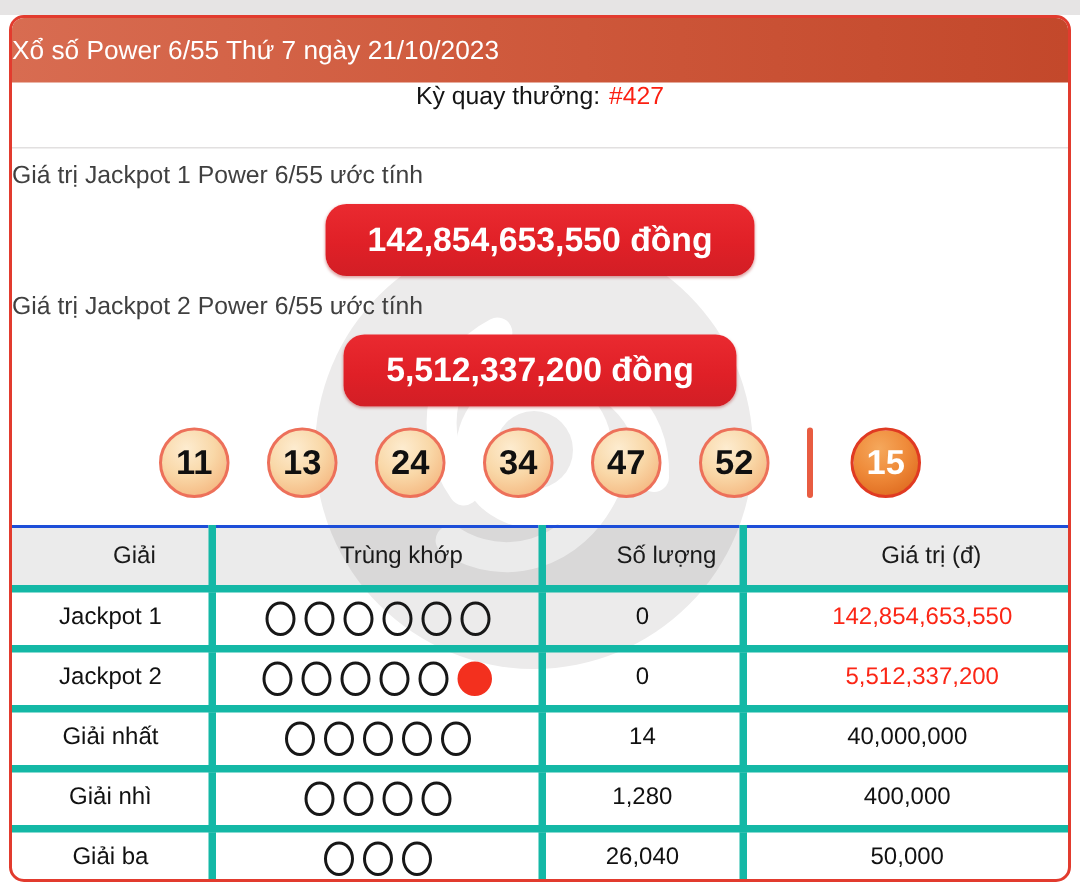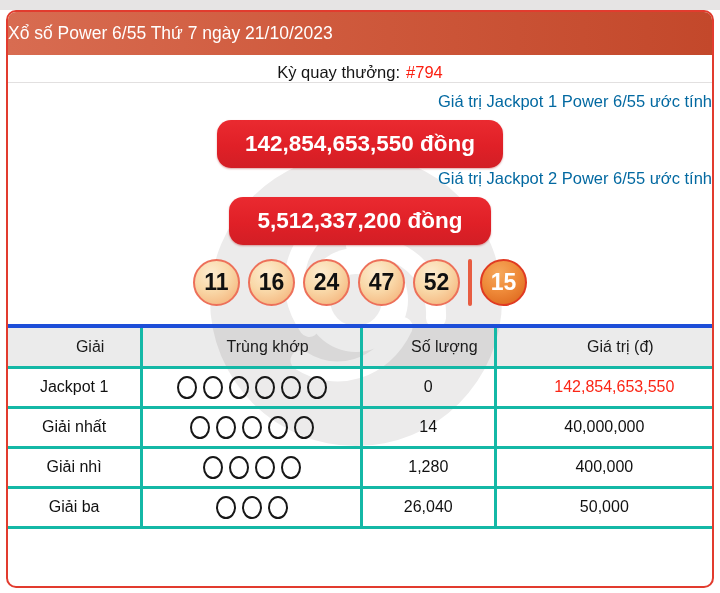--- a/index.html
+++ b/index.html
@@ -11,56 +11,56 @@
   .card { position:absolute; left:6px; top:10px; width:708px; height:578px;
     background:#fff; border:2px solid #e23b2e; border-radius:10px; overflow:hidden; }
 
   .watermark { position:absolute; left:198px; top:138px; width:300px; height:300px; z-index:0; }
 
   .content { position:relative; z-index:1; height:100%; }
 
   .header-bar { height:43px; background:linear-gradient(90deg,#d86c51 0%,#cf5a3d 45%,#c3482b 100%);
     display:flex; align-items:center; justify-content:flex-start; color:#fff; font-size:17.5px; }
 
-  .draw-row { height:28px; display:flex; align-items:flex-end; justify-content:center;
+  .draw-row { height:44px; display:flex; align-items:flex-start; justify-content:center;
     font-size:16.5px; border-bottom:1px solid #e2e0e0; background:transparent; }
   .draw-label { color:#141414; }
   .draw-number { color:#fb1f11; margin-left:6px; }
 
-  .jp-label { text-align:right; font-size:16.5px; color:#0369a1; height:21px; line-height:21px; }
+  .jp-label { text-align:left; font-size:16.5px; color:#404040; height:21px; line-height:21px; }
   .jp-label.first { margin-top:8px; }
-  .jp-label.second { }
+  .jp-label.second { margin-top:10px; }
 
   .jp-button { height:48px; margin:8px auto 0; border-radius:14px;
     background:linear-gradient(180deg,#ea2a30 0%,#e02027 55%,#d21e25 100%);
     color:#fff; font-weight:bold; font-size:22.5px;
     display:flex; align-items:center; justify-content:center;
     box-shadow:0 1px 2px rgba(160,0,0,0.35); cursor:pointer; }
   .jp-button.first { width:286px; }
   .jp-button.second { width:262px; margin-top:8px; }
 
-  .balls-row { margin-top:13px; display:flex; align-items:center; justify-content:center; gap:8px; height:48px; }
+  .balls-row { margin-top:13px; display:flex; align-items:center; justify-content:center; gap:25px; height:48px; }
   .ball { width:47px; height:47px; border-radius:50%;
     border:2px solid #ed705a;
     background:radial-gradient(circle at 38% 28%, #fdecd0 0%, #f9d8a8 45%, #f3aa70 100%);
     display:flex; align-items:center; justify-content:center;
     font-size:23px; font-weight:bold; color:#101010; }
   .ball.special { border-color:#e03a22;
     background:radial-gradient(circle at 40% 28%, #f5a85c 0%, #ef8b3a 45%, #d95f16 100%);
     color:#fff; }
   .ball-divider { width:4px; height:47px; background:#e85c41; border-radius:2px; }
 
   table.prizes { width:100%; margin-top:18px; border-collapse:collapse; table-layout:fixed; font-size:16px; }
   .prizes th { height:41px; background:rgba(10,10,10,0.082); font-weight:normal; color:#1a1a1a; }
   .prizes td { height:40px; }
   .prizes th, .prizes td { text-align:center; vertical-align:middle;
-    border:3px solid #14b8a6; }
+    border:5px solid #14b8a6; }
   .prizes tr > *:first-child { border-left:none; }
   .prizes tr > *:last-child  { border-right:none; }
-  .prizes thead th { border-top:4px solid #1d4ed8;padding-left:32px; }
+  .prizes thead th { border-top:2px solid #1d4ed8;padding-left:32px; }
   .col-prize { width:19%; } .col-match { width:31.2%; } .col-count { width:19%; } .col-value { width:30.8%; }
 
   .circ { display:inline-block; width:20px; height:23px; border:2px solid #171717;
     border-radius:50%; margin:0 3px; vertical-align:middle; background:transparent; }
   .circ.filled { width:23px; height:23px; border-color:#f3301e; background:#f3301e; }
 
   .val-red { color:#fb2616;padding-left:20px; }
 </style>
 </head>
 <body>
@@ -80,33 +80,34 @@
     <circle cx="150" cy="150" r="26" fill="#ecebeb"></circle>
   </svg>
 
   <div class="content">
     <div class="header-bar">
       <span>Xổ số Power 6/55 Thứ 7 ngày 21/10/2023</span>
     </div>
 
     <div class="draw-row">
       <span class="draw-label">Kỳ quay thưởng:</span>
-      <span class="draw-number">#794</span>
+      <span class="draw-number">#427</span>
     </div>
 
     <div class="jp-label first">Giá trị Jackpot 1 Power 6/55 ước tính</div>
     <div class="jp-button first">142,854,653,550 đồng</div>
 
     <div class="jp-label second">Giá trị Jackpot 2 Power 6/55 ước tính</div>
     <div class="jp-button second">5,512,337,200 đồng</div>
 
     <div class="balls-row">
         <div class="ball">11</div>
-        <div class="ball">16</div>
+        <div class="ball">13</div>
         <div class="ball">24</div>
+        <div class="ball">34</div>
         <div class="ball">47</div>
         <div class="ball">52</div>
         <div class="ball-divider"></div>
         <div class="ball special">15</div>
       </div>
 
     <table class="prizes">
       <colgroup>
         <col class="col-prize">
           <col class="col-match">
@@ -122,20 +123,26 @@
         </tr>
       </thead>
       <tbody>
           <tr>
             <td>Jackpot 1</td>
             <td><span class="circ"></span><span class="circ"></span><span class="circ"></span><span class="circ"></span><span class="circ"></span><span class="circ"></span></td>
             <td>0</td>
             <td class="val-red">142,854,653,550</td>
           </tr>
           <tr>
+            <td>Jackpot 2</td>
+            <td><span class="circ"></span><span class="circ"></span><span class="circ"></span><span class="circ"></span><span class="circ"></span><span class="circ filled"></span></td>
+            <td>0</td>
+            <td class="val-red">5,512,337,200</td>
+          </tr>
+          <tr>
             <td>Giải nhất</td>
             <td><span class="circ"></span><span class="circ"></span><span class="circ"></span><span class="circ"></span><span class="circ"></span></td>
             <td>14</td>
             <td>40,000,000</td>
           </tr>
           <tr>
             <td>Giải nhì</td>
             <td><span class="circ"></span><span class="circ"></span><span class="circ"></span><span class="circ"></span></td>
             <td>1,280</td>
             <td>400,000</td>

